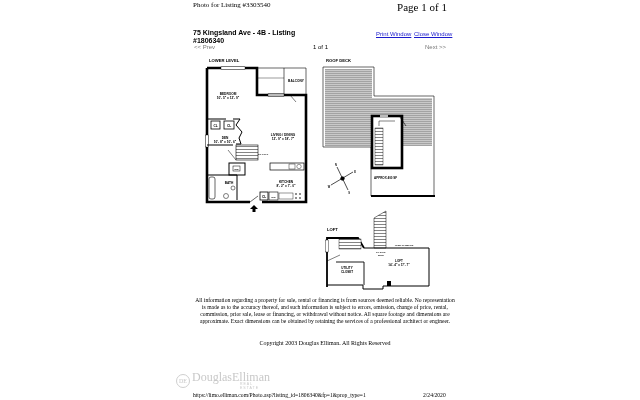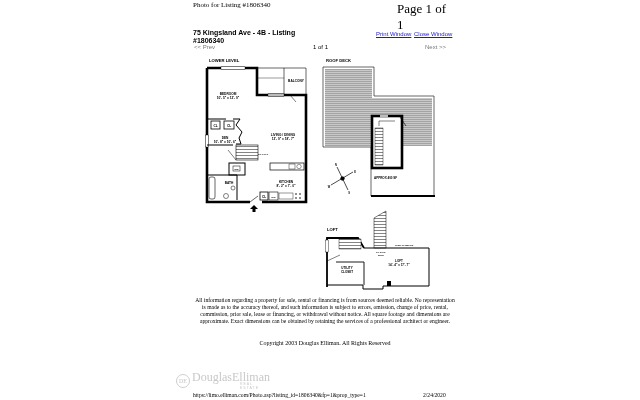--- a/index.html
+++ b/index.html
@@ -2,21 +2,21 @@
 <html><head>
 <meta charset="utf-8">
 <style>
   html, body { margin: 0; padding: 0; }
   body {
     width: 640px; height: 400px; background: #ffffff; position: relative; overflow: hidden;
     font-family: "Liberation Serif", serif; color: #000;
   }
   .abs { position: absolute; }
   .hdr-left { left: 193px; top: 1px; font-size: 7px; }
-  .hdr-right { left: 397px; top: 1px; font-size: 13px; width: 50px; text-align: left; }
+  .hdr-right { left: 397px; top: 1px; font-size: 11px; width: 50px; text-align: center; }
   .title {
     left: 193px; top: 29px; width: 130px;
     font-family: "Liberation Sans", sans-serif; font-weight: bold; font-size: 7px; line-height: 8px;
   }
   .link {
     top: 31px; font-family: "Liberation Sans", sans-serif; font-size: 6px; color: #1a1acc;
     text-decoration: underline; cursor: pointer;
   }
   .link.print { left: 376px; }
   .link.close { left: 414px; }
@@ -38,21 +38,21 @@
     vertical-align: -2px; margin-right: 2px; font-size: 6px; text-align: center; line-height: 12px;
   }
   .wm-sub { position: absolute; left: 64px; top: 12px; font-size: 3.5px; letter-spacing: 1px; color: #c8c8c8; font-family: "Liberation Sans", sans-serif; }
   .footer-url { left: 193px; top: 392px; font-size: 5.6px; }
   .footer-date { left: 423px; top: 392px; font-size: 5.6px; }
   svg text { font-family: "Liberation Sans", sans-serif; font-weight: bold; }
 </style>
 </head>
 <body>
 
-<div class="abs hdr-left">Photo for Listing #1806340</div>
+<div class="abs hdr-left">Photo for Listing #3303540</div>
 <div class="abs hdr-right">Page 1 of 1</div>
 
 <div class="abs title">75 Kingsland Ave - 4B - Listing #1806340</div>
 <a class="abs link print">Print Window</a>
 <a class="abs link close">Close Window</a>
 
 <a class="abs nav prev">&lt;&lt; Prev</a>
 <div class="abs pager">1 of 1</div>
 <a class="abs nav next">Next &gt;&gt;</a>
 

